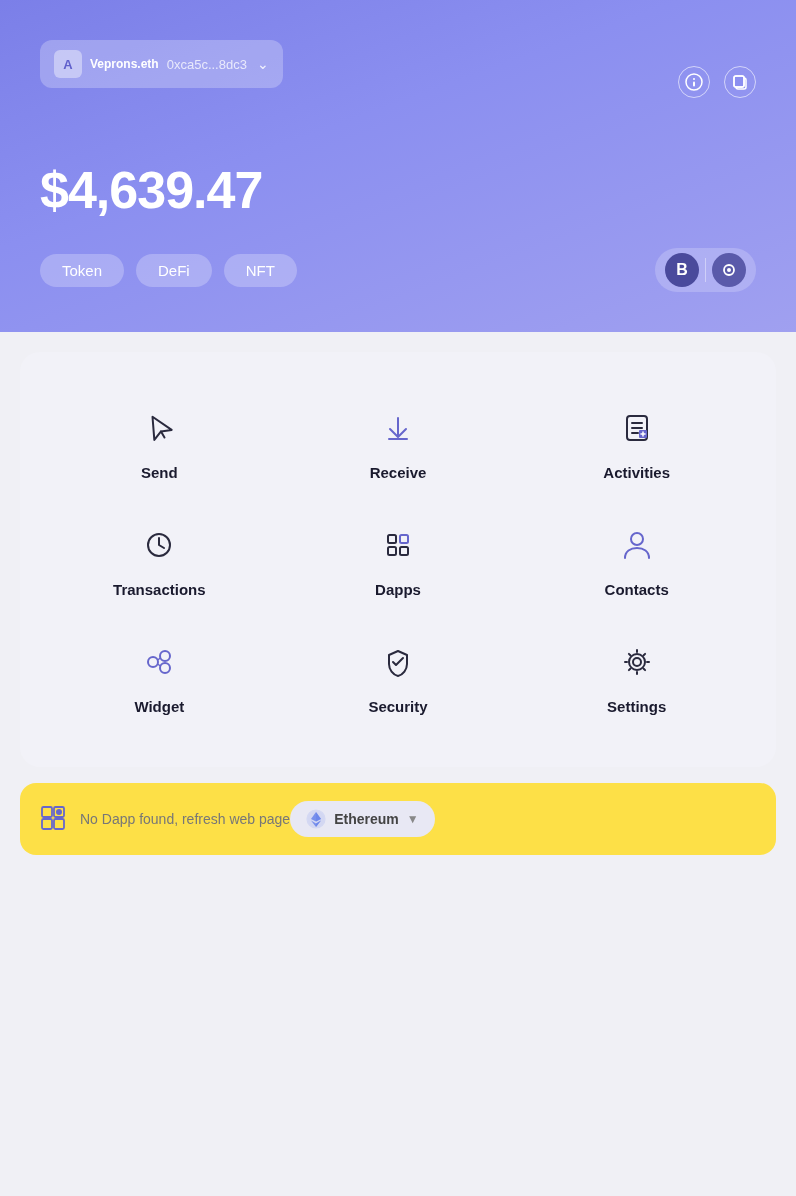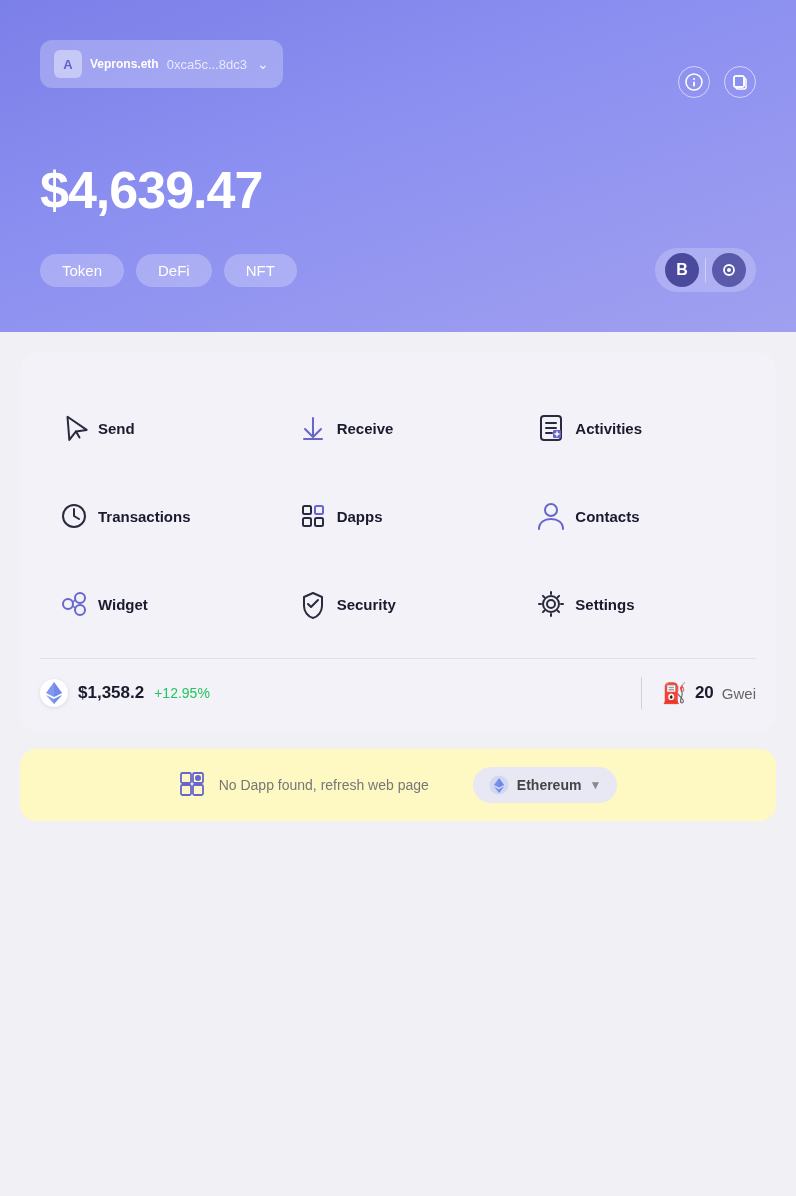--- a/index.html
+++ b/index.html
@@ -151,23 +151,23 @@
 
     .action-grid {
       display: grid;
       grid-template-columns: 1fr 1fr 1fr;
       gap: 0;
       margin-bottom: 8px;
     }
 
     .action-item {
       display: flex;
-      flex-direction: row;
-      align-items: center;
-      gap: 0;
+      flex-direction: column;
+      align-items: center;
+      gap: 12px;
       padding: 20px 10px;
       cursor: pointer;
     }
 
     .action-icon {
       width: 48px;
       height: 48px;
       display: flex;
       align-items: center;
       justify-content: center;
@@ -238,28 +238,27 @@
     }
 
     .gas-unit {
       font-size: 15px;
       color: #666;
       font-weight: 400;
     }
 
     
     .dapp-bar {
-      background: #fef9c3;
+      background: #fde047;
       border-radius: 16px;
       margin: 0 20px 20px 20px;
       padding: 18px 20px;
       display: flex;
       align-items: center;
-      justify-content: center;
-      gap: 44px;
+      justify-content: flex-start;
     }
 
     .dapp-left {
       display: flex;
       align-items: center;
       gap: 12px;
     }
 
     .dapp-icon {
       font-size: 22px;
@@ -452,40 +451,20 @@
                    M13.9 13.9l1.4 1.4M28.7 28.7l1.4 1.4
                    M13.9 30.1l1.4-1.4M28.7 15.3l1.4-1.4" stroke="#2a2a3e" stroke-width="2" stroke-linecap="round"></path>
           <circle cx="22" cy="22" r="8" stroke="#2a2a3e" stroke-width="2"></circle>
         </svg>
       </div>
       <span class="action-label">Settings</span>
     </div>
 
   </div>
 
-  <div class="card-bottom">
-    <div class="eth-price">
-      <div class="eth-logo">
-        <svg width="16" height="22" viewBox="0 0 16 22" fill="none">
-          <polygon points="8,0 0,11 8,15 16,11" fill="#627eea" opacity="0.8"></polygon>
-          <polygon points="8,0 16,11 8,15" fill="#627eea" opacity="0.5"></polygon>
-          <polygon points="8,17 0,13 8,22 16,13" fill="#627eea" opacity="0.8"></polygon>
-          <polygon points="8,17 16,13 8,22" fill="#627eea" opacity="0.5"></polygon>
-        </svg>
-      </div>
-      <span class="eth-price-value">$1,358.2</span>
-      <span class="eth-price-change">+12.95%</span>
-    </div>
-    <div class="card-bottom-divider"></div>
-    <div class="gas-info">
-      <span style="font-size:20px;">⛽</span>
-      <span class="gas-value">20</span>
-      <span class="gas-unit">Gwei</span>
-    </div>
-  </div>
 </div>
 
 <div class="dapp-bar">
   <div class="dapp-left">
     <span class="dapp-icon">
       <svg width="28" height="28" viewBox="0 0 28 28" fill="none">
         <rect x="2" y="2" width="10" height="10" rx="1.5" stroke="#6666cc" stroke-width="1.8"></rect>
         <rect x="14" y="2" width="10" height="10" rx="1.5" stroke="#6666cc" stroke-width="1.8"></rect>
         <rect x="2" y="14" width="10" height="10" rx="1.5" stroke="#6666cc" stroke-width="1.8"></rect>
         <rect x="14" y="14" width="10" height="10" rx="1.5" stroke="#6666cc" stroke-width="1.8"></rect>

